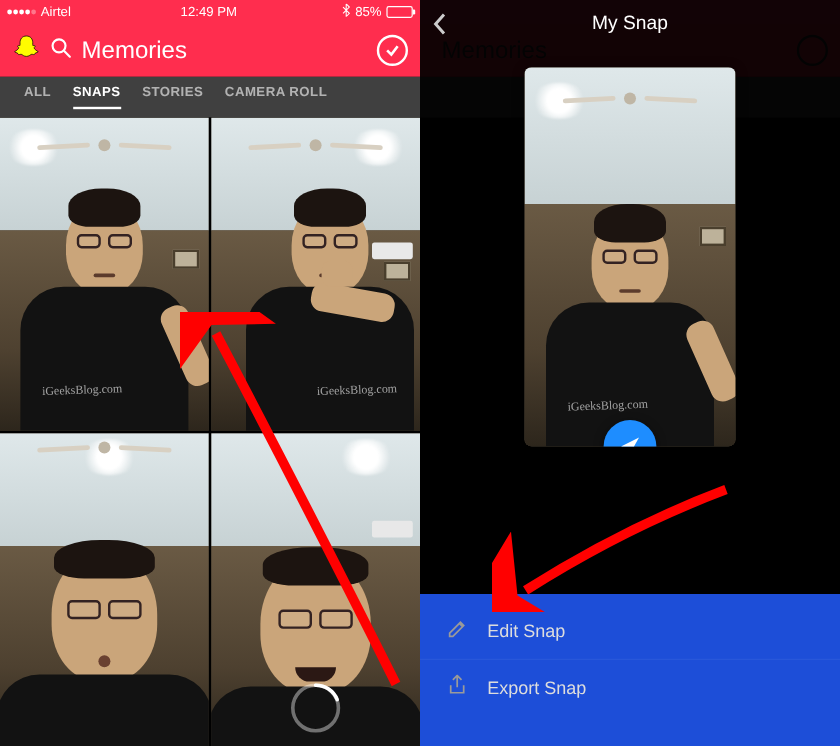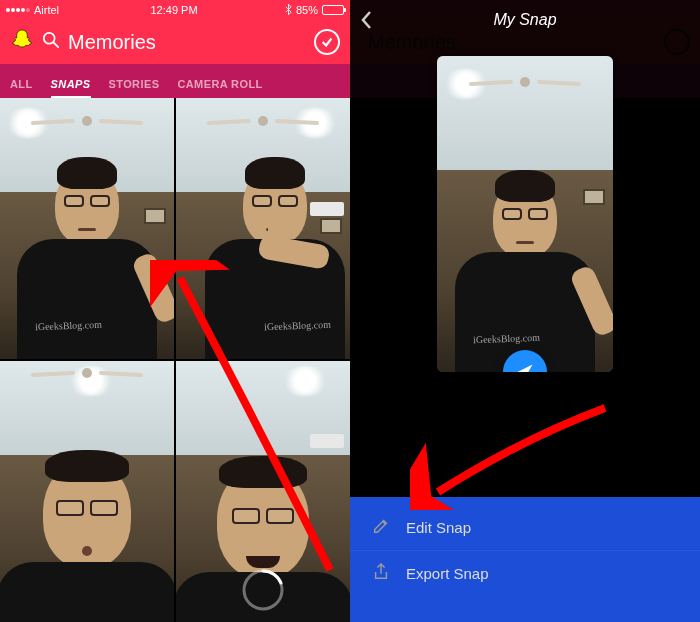--- a/index.html
+++ b/index.html
@@ -41,29 +41,29 @@
   .ghost-icon svg { width: 24px; height: 24px; }
   .search-icon svg { width: 18px; height: 18px; fill: #fff; }
   .header-title { color: #fff; font-size: 20px; font-weight: 500; flex: 1; }
   .select-btn {
     width: 26px; height: 26px; border: 2px solid #fff; border-radius: 50%;
     display: flex; align-items: center; justify-content: center;
   }
   .select-btn svg { width: 14px; height: 14px; stroke: #fff; fill: none; stroke-width: 2.5; }
 
   .tabs {
-    height: 34px; background: #be185d; display: flex; align-items: flex-end;
-    padding: 0 10px; gap: 18px;
+    height: 34px; background: #404040; display: flex; align-items: center;
+    padding: 0 20px; gap: 18px;
   }
   .tab {
     font-size: 11px; font-weight: 600; letter-spacing: .4px;
     color: rgba(255,255,255,.6); padding-bottom: 6px;
     border-bottom: 2px solid transparent;
   }
-  .tab.active { color: #fff; border-bottom-color: #fff; font-style: italic; }
+  .tab.active { color: #fff; border-bottom-color: #fff; }
 
   .grid {
     display: grid; grid-template-columns: 1fr 1fr; grid-template-rows: 1fr 1fr;
     gap: 2px; background: #000; height: 524px;
   }
   .thumb { position: relative; overflow: hidden; background: #3a3328; }
   .thumb .ceiling { position: absolute; top:0; left:0; right:0; height: 36%;
     background: linear-gradient(#dfe8ea, #c7d2d4); }
   .thumb .light { position: absolute; width: 50px; height: 30px;
     background: radial-gradient(circle, #fff 0%, #fff 35%, rgba(255,255,255,0) 70%);
@@ -113,21 +113,21 @@
      width:28px; height:4px; background:#fff; border-radius:2px;}
   .timer-ring { position:absolute; left:50%; bottom:10px; transform:translateX(-50%);
      width:44px; height:44px;}
 
   
   .right { background: #000; color:#eee; }
   .right .status-bar, .right .header, .right .tabs { opacity:.07; }
   .right-top {
     position:absolute; top:0; left:0; right:0; height:40px;
     display:flex; align-items:center; justify-content:center;
-    color:#fff; font-size:16px; font-weight:500;font-style:italic;
+    color:#fff; font-size:16px; font-weight:500;
   }
   .right-top .back { position:absolute; left:10px; top:10px; }
   .right-top .back svg{ width:12px; height:20px; stroke:#ccc; fill:none; stroke-width:2.5;}
 
   .preview {
     position:absolute; top:56px; left:50%; transform:translateX(-50%);
     width: 176px; height: 316px; background:#3a3328; border-radius:6px;
     overflow:hidden; box-shadow: 0 2px 10px rgba(0,0,0,.4);
   }
   .preview .thumb { width:100%; height:100%; }

